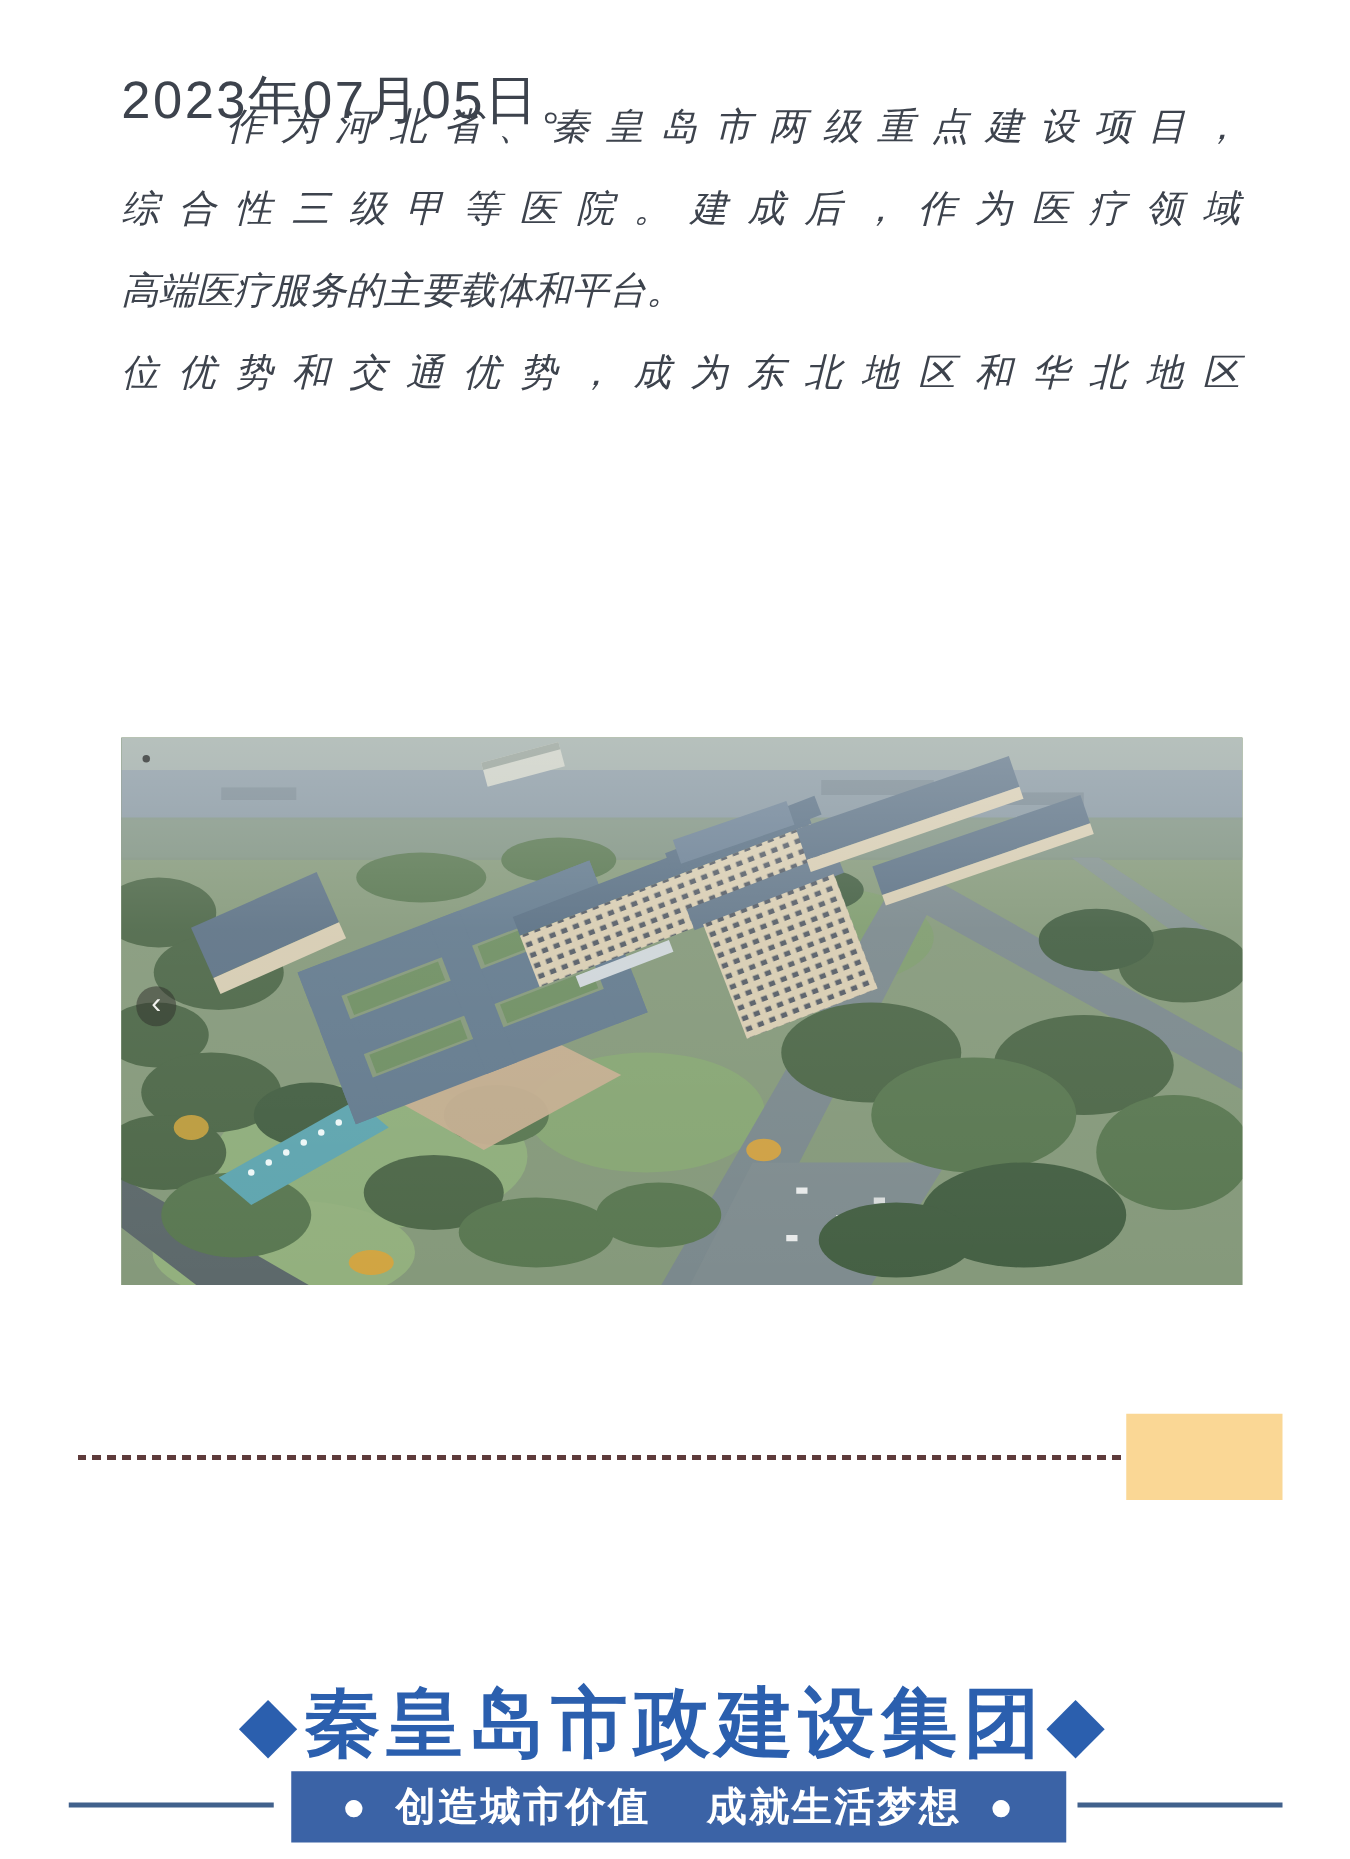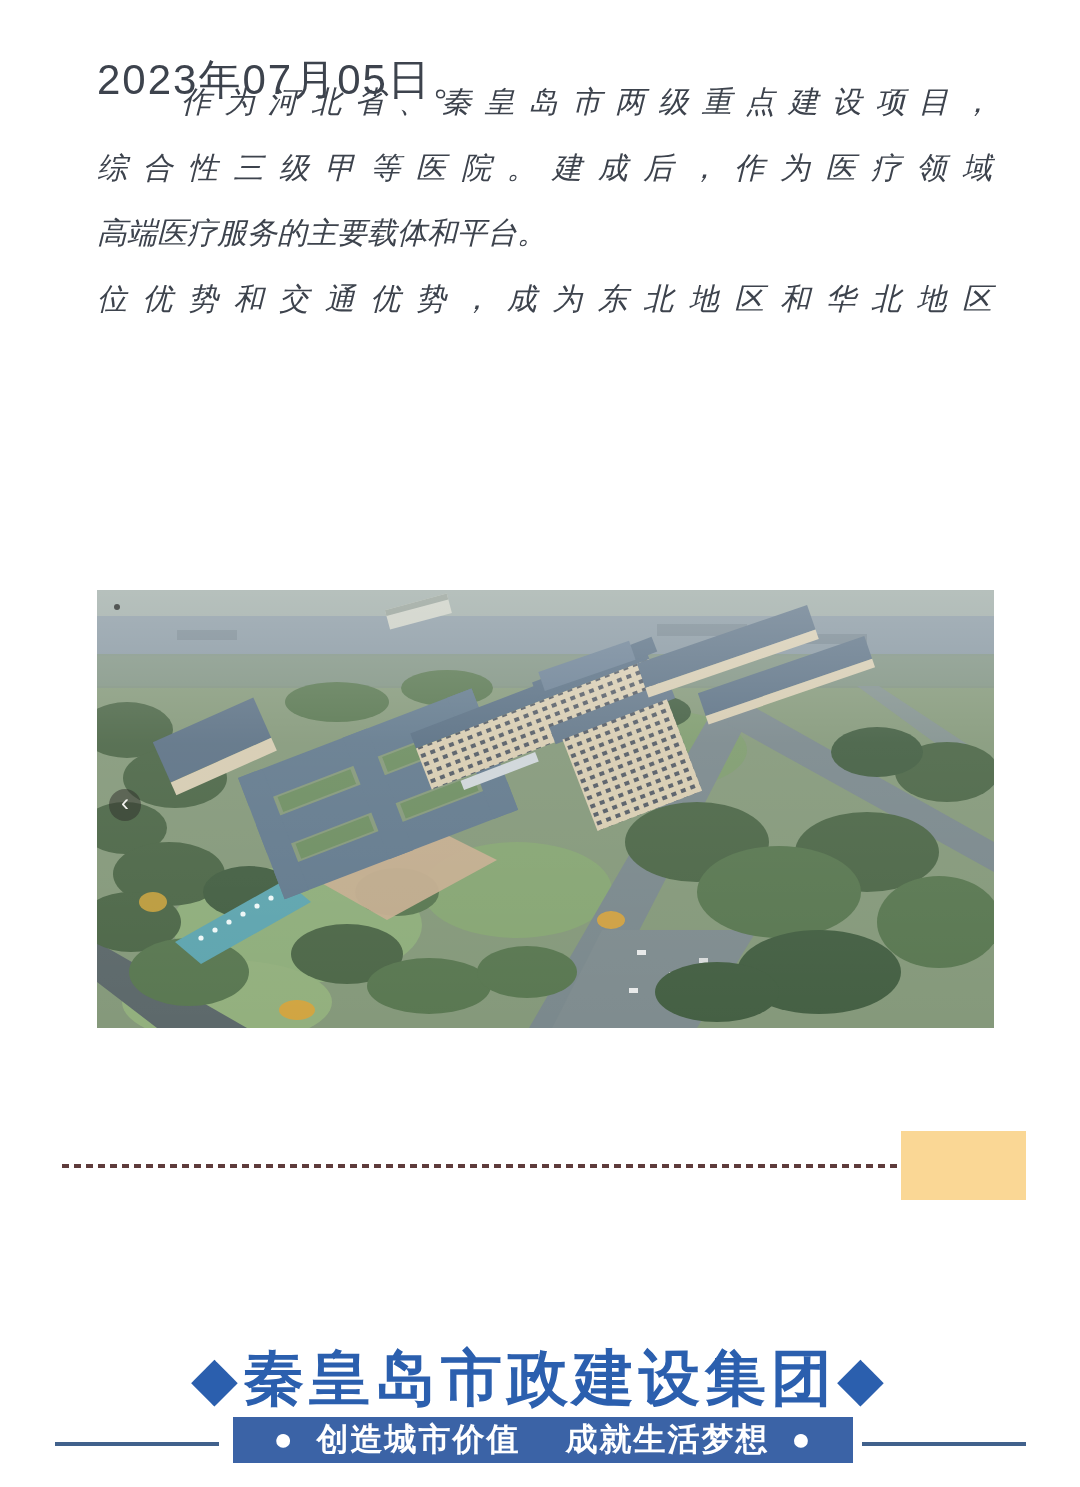--- a/index.html
+++ b/index.html
@@ -51,21 +51,21 @@
   .company{
     position:absolute;left:0;top:1326px;width:1080px;margin:0;
     text-align:center;font-size:61px;font-weight:700;letter-spacing:5px;
     color:var(--heading-blue,#2b5fae);
   }
   .flank-line{position:absolute;top:1430px;width:164px;height:4px;
     background:var(--flank-line-blue,#41618c);}
   .flank-line.left{left:55px;}
   .flank-line.right{left:862px;}
   .banner{
-    position:absolute;left:233px;top:1405px;width:620px;height:46px;
+    position:absolute;left:233px;top:1405px;width:620px;height:57px;
     background:var(--banner-blue,#3b63a6);
     display:flex;align-items:center;justify-content:center;
   }
   .banner span{
     color:#ffffff;font-size:32px;font-weight:700;letter-spacing:2px;
     white-space:pre;
   }
 </style>
 </head>
 <body>

